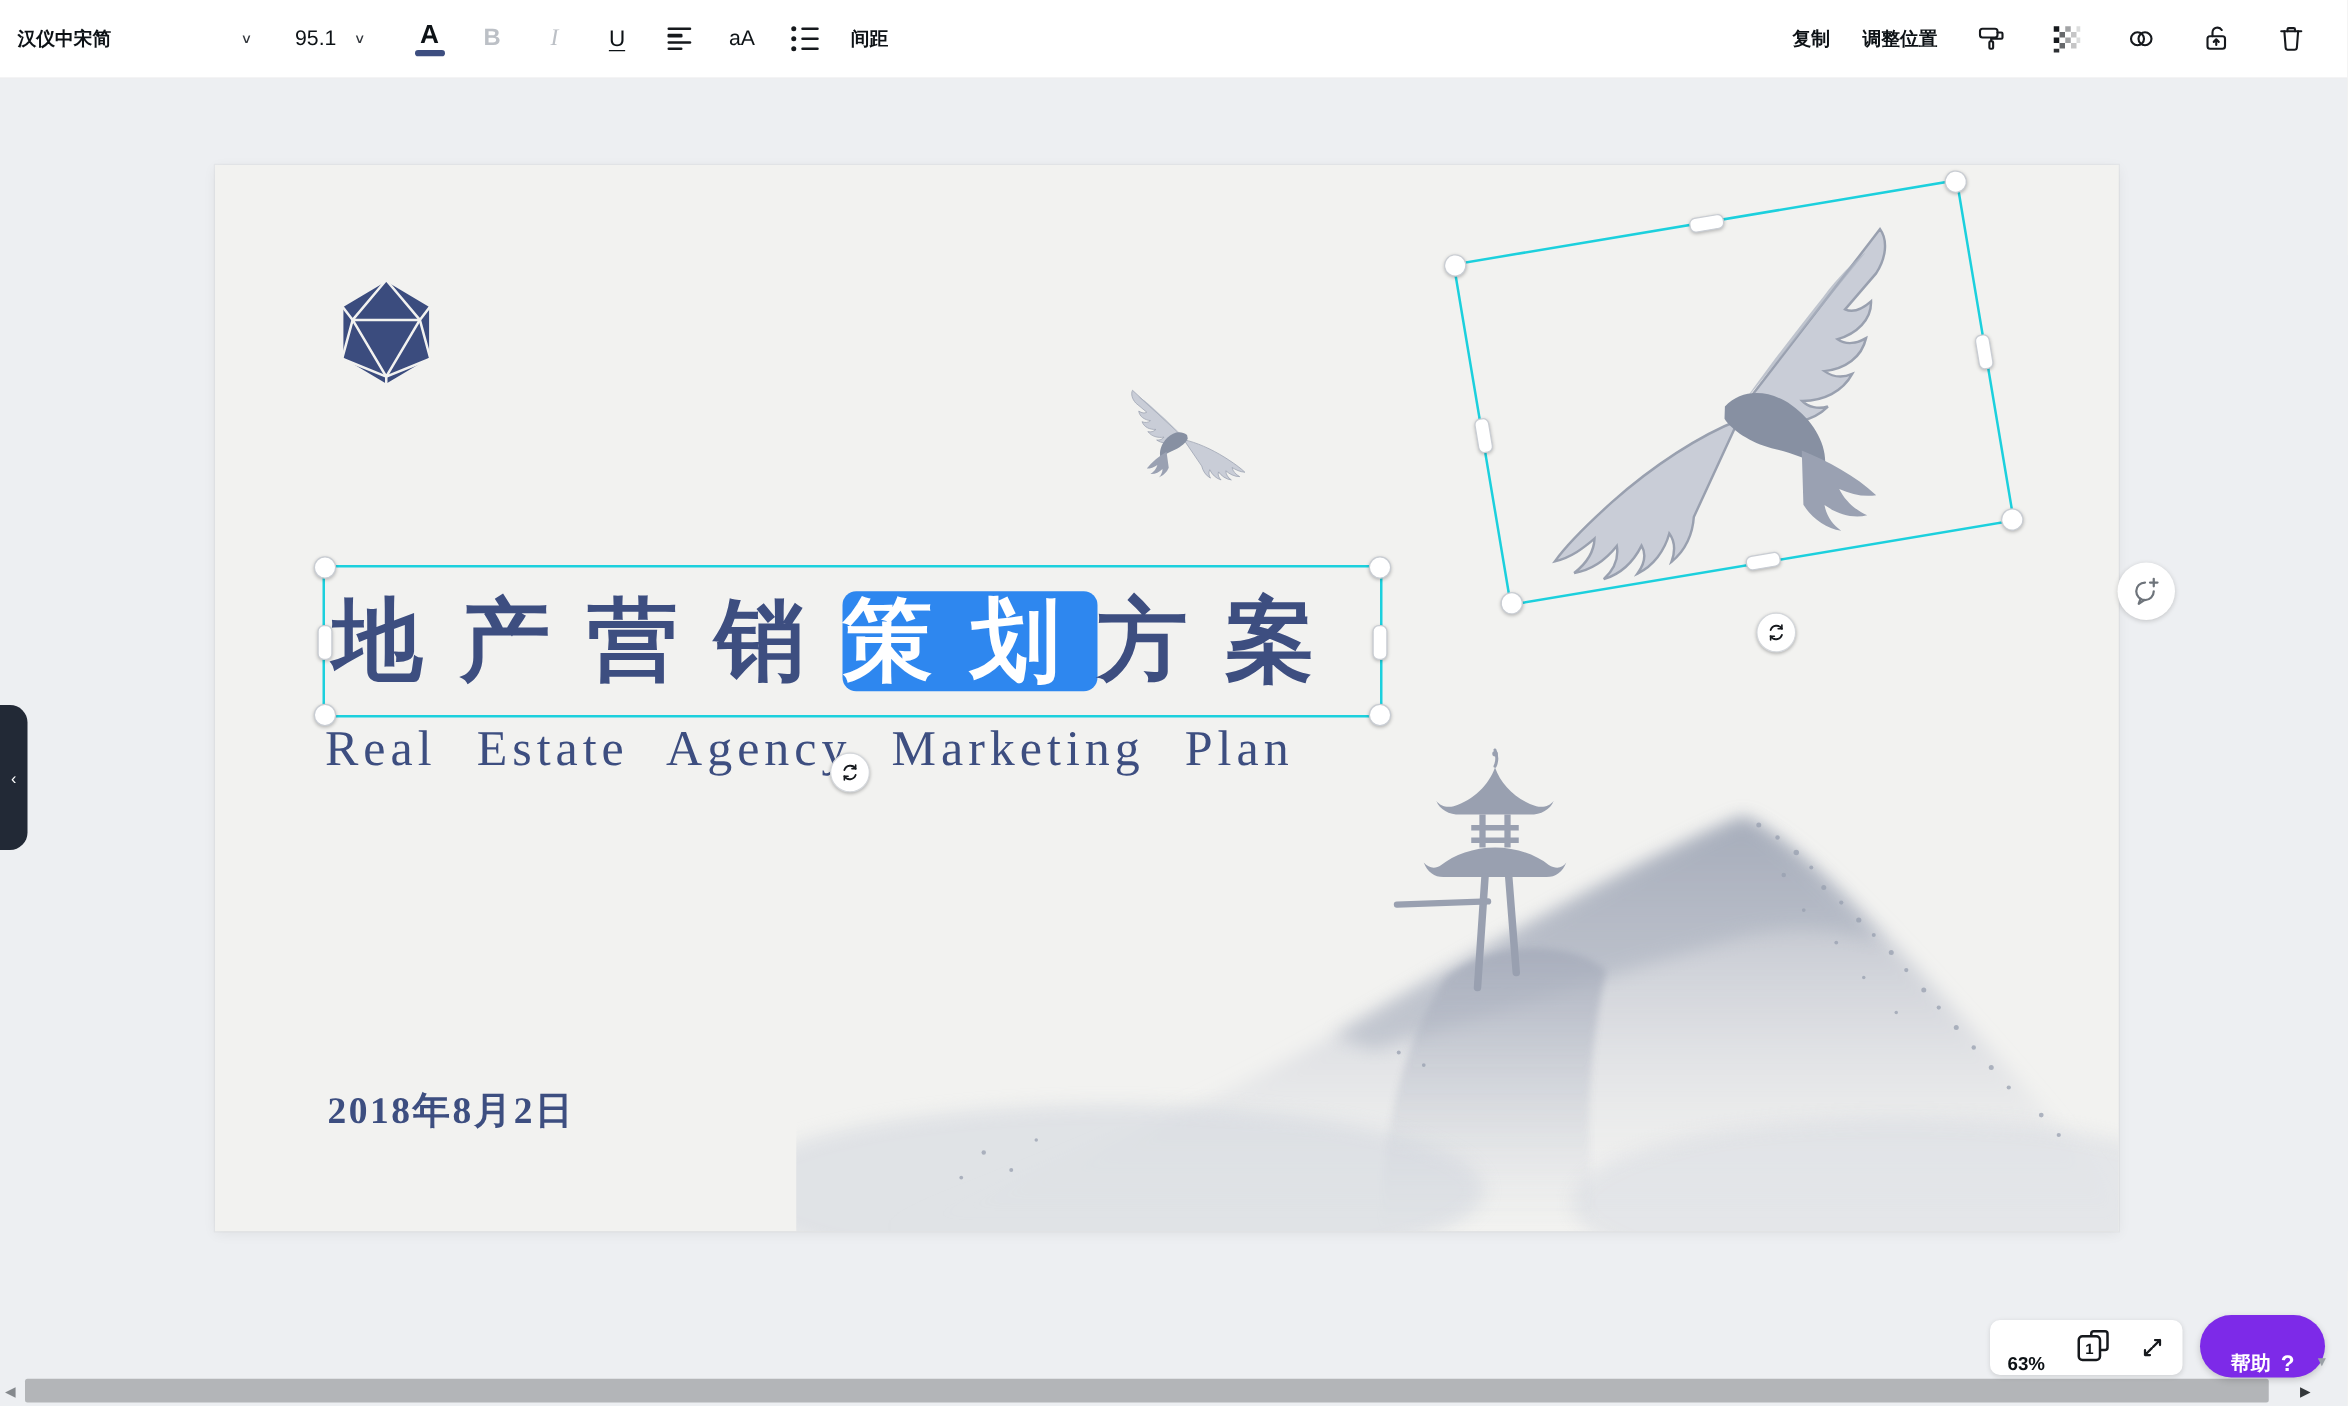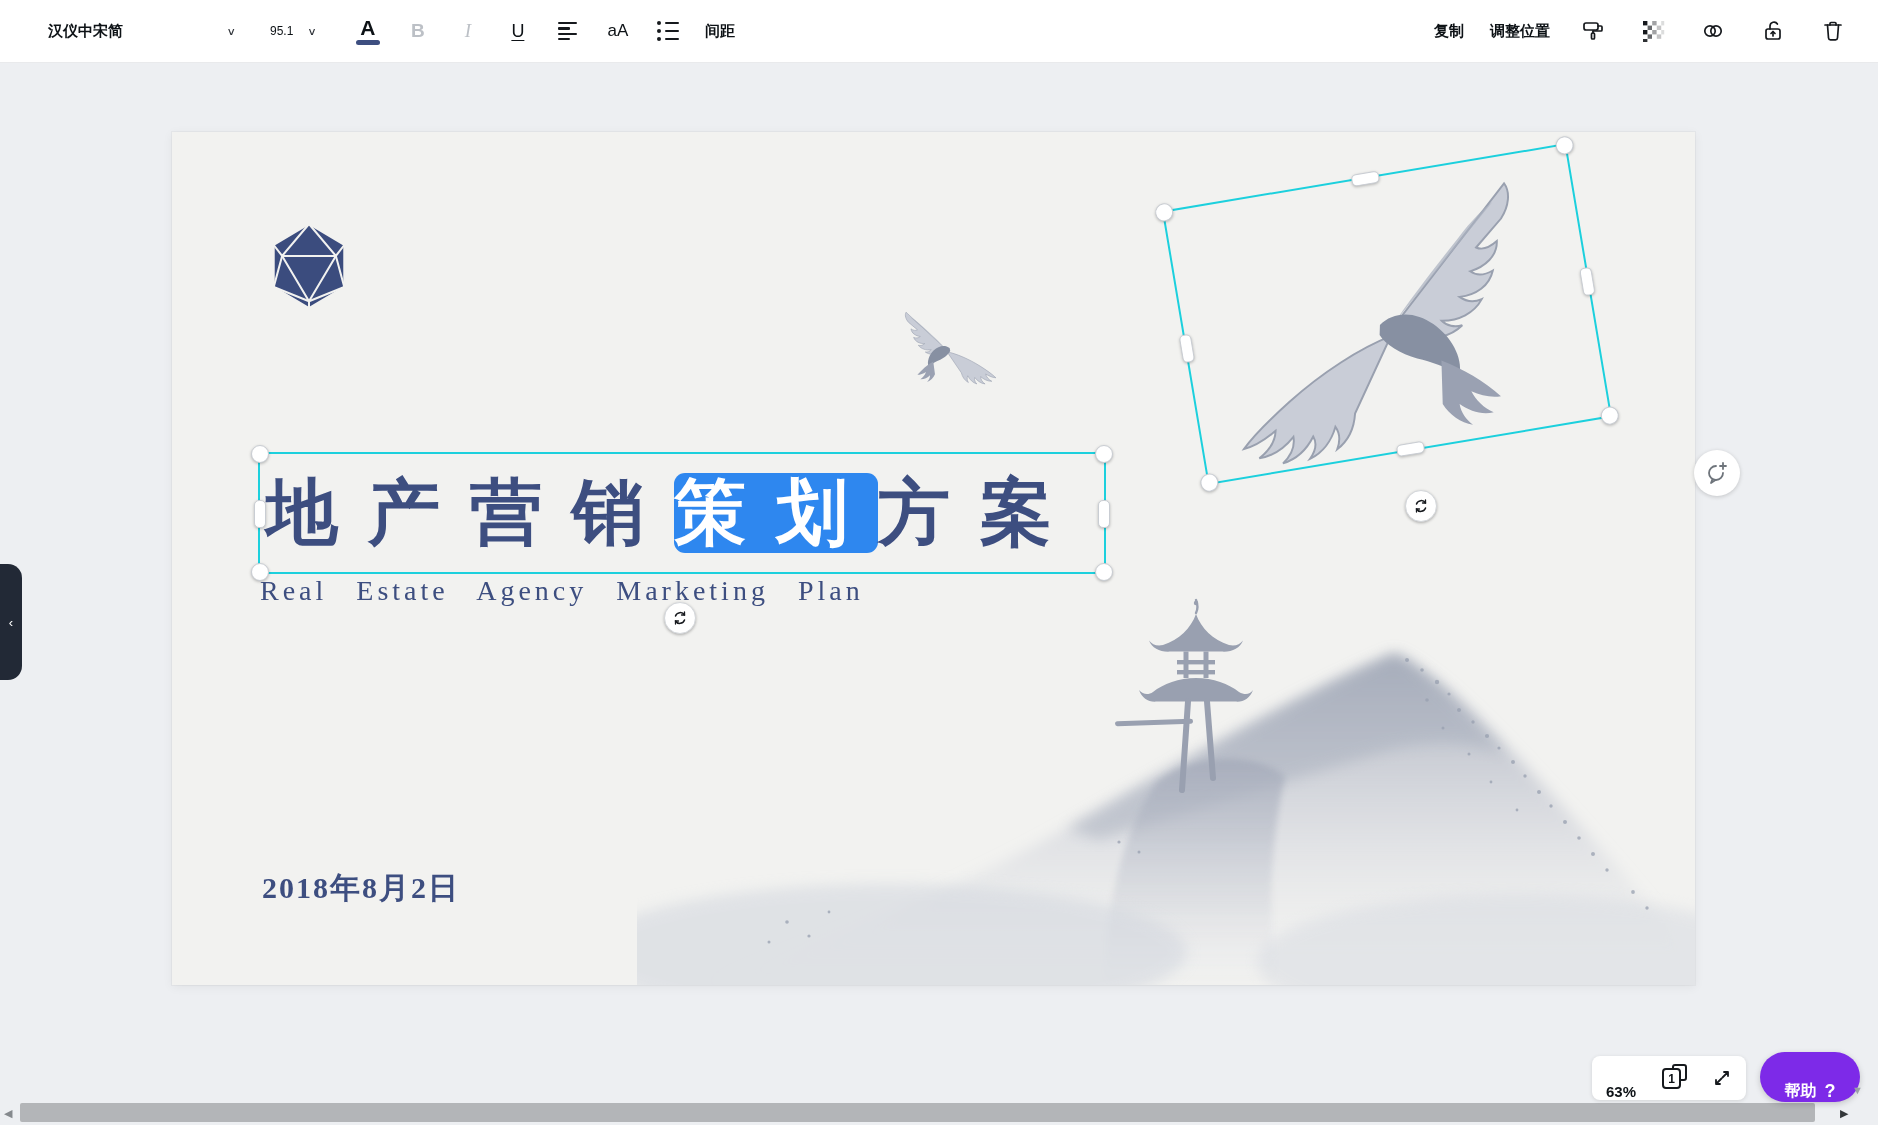--- a/index.html
+++ b/index.html
@@ -9,27 +9,27 @@
     font-family:"Liberation Sans","DejaVu Sans",sans-serif;
     color:#0d1216;
     -webkit-user-select:none;user-select:none;
   }
   
   .topbar{
     position:absolute;left:0;top:0;width:1878px;height:62px;background:#ffffff;
     border-bottom:1px solid #e9eaec;display:flex;align-items:center;justify-content:space-between;
     z-index:50;
   }
-  .tb-left{display:flex;align-items:center;padding-left:48px;}
+  .tb-left{display:flex;align-items:center;padding-left:14px;}
   .tb-right{display:flex;align-items:center;gap:26px;padding-right:28px;}
   .font-btn{display:flex;align-items:center;justify-content:space-between;width:188px;cursor:pointer;}
   .font-btn .name{font-size:15px;font-weight:700;}
   .chev{font-size:13px;color:#30343a;transform:scaleY(.8);font-weight:400;}
   .size-btn{display:flex;align-items:center;gap:14px;margin-left:34px;cursor:pointer;}
-  .size-btn .val{font-size:12px;}
+  .size-btn .val{font-size:17px;}
   .tb-icon-btn{width:50px;height:40px;display:flex;align-items:center;justify-content:center;cursor:pointer;border-radius:6px;}
   .color-a{display:flex;flex-direction:column;align-items:center;margin-left:26px;}
   .color-a .a{font-size:21px;font-weight:600;line-height:20px;}
   .color-a .bar{width:24px;height:5px;border-radius:2.5px;background:var(--title-navy,#3a4e7f);margin-top:2px;}
   .fmt-b{font-size:19px;font-weight:700;color:#bcc0c6;}
   .fmt-i{font-size:19px;font-style:italic;font-family:"Liberation Serif",serif;color:#bcc0c6;}
   .fmt-u{font-size:18px;text-decoration:underline;text-underline-offset:3px;}
   .fmt-aa{font-size:17px;}
   .align-icon{display:flex;flex-direction:column;gap:3px;}
   .align-icon i{display:block;height:2.4px;background:#16191d;border-radius:1px;}
@@ -69,21 +69,21 @@
   }
   .title-line{
     font-family:"Liberation Serif","DejaVu Serif",serif;font-weight:600;
     font-size:72px;letter-spacing:30px;color:var(--title-navy,#3d4e80);
     white-space:nowrap;line-height:1;padding-left:6px;
   }
   .title-line .hl{background:var(--text-highlight-blue,#2e87ef);color:#ffffff;border-radius:11px;}
   .subtitle{
     position:absolute;left:88px;top:443px;
     font-family:"Liberation Serif","DejaVu Serif",serif;
-    font-size:28px;letter-spacing:4px;word-spacing:18px;color:var(--title-navy,#3d4e80);
+    font-size:40px;letter-spacing:4px;word-spacing:18px;color:var(--title-navy,#3d4e80);
     white-space:nowrap;
     text-align:right;
   }
   .slide-date{
     position:absolute;left:90px;top:736px;
     font-family:"Liberation Serif","DejaVu Serif",serif;font-weight:700;
     font-size:30px;letter-spacing:2px;color:var(--title-navy,#3d4e80);
   }
   
   .img-box{

